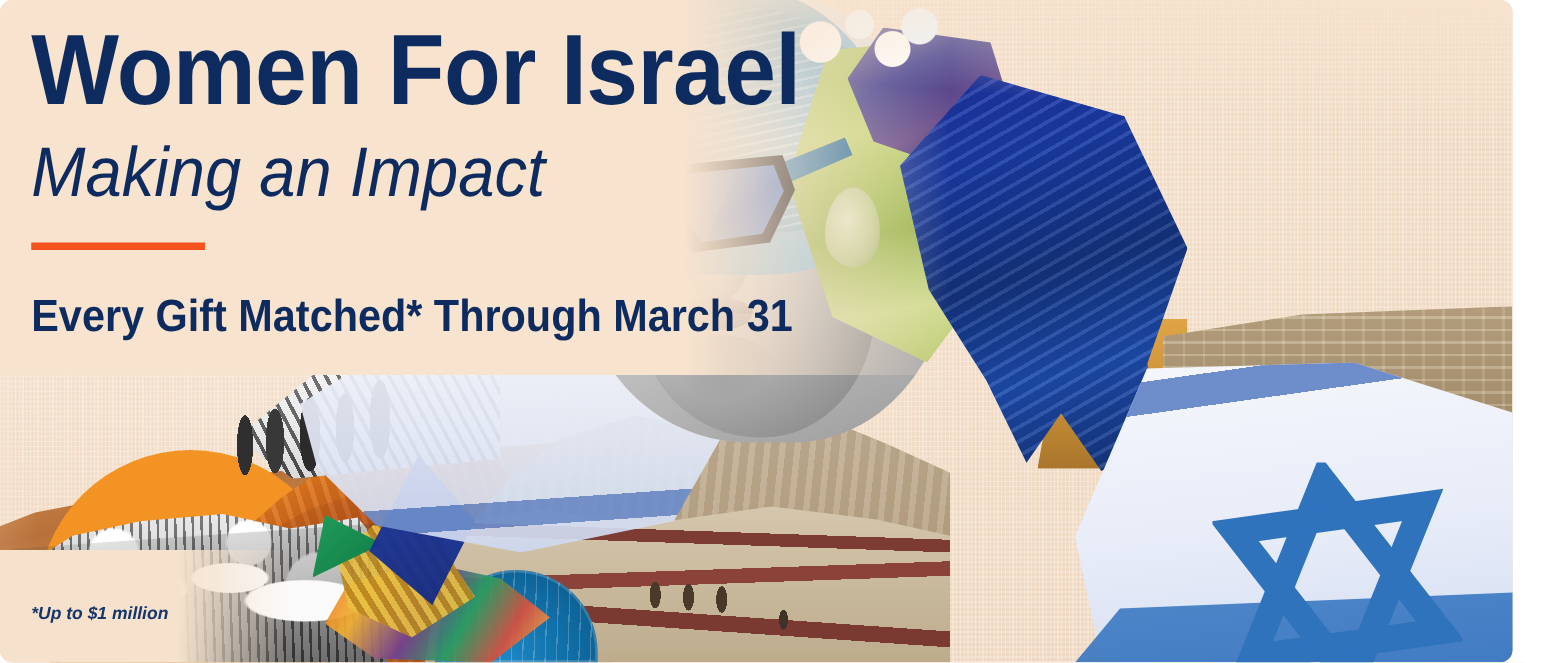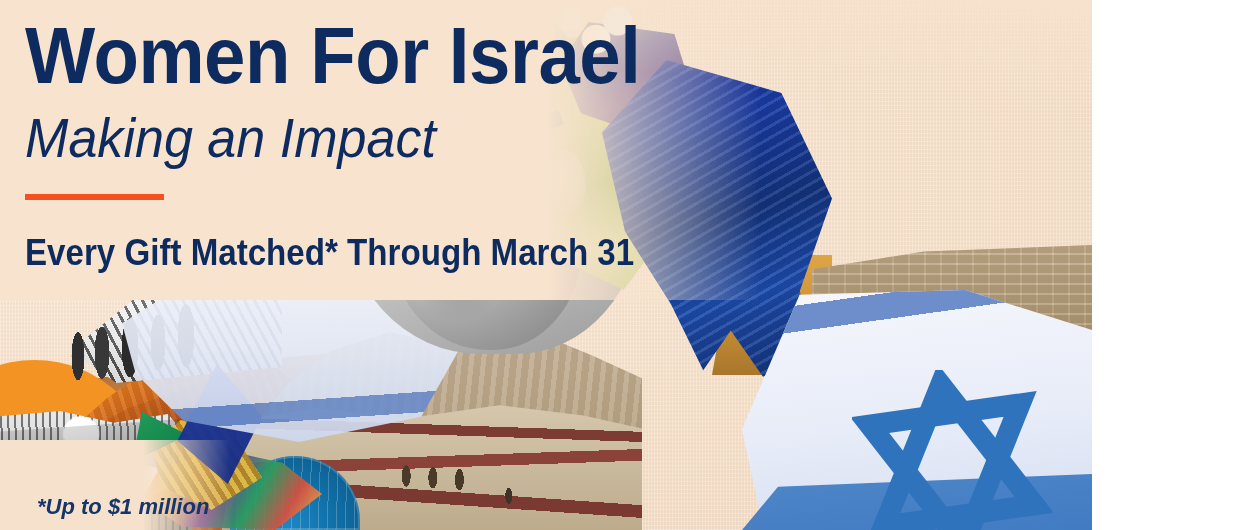--- a/index.html
+++ b/index.html
@@ -7,24 +7,25 @@
     margin: 0;
     padding: 0;
     background: #ffffff;
   }
   body {
     font-family: "Liberation Sans", sans-serif;
   }
 
   #banner {
     position: relative;
-    width: 1092px;
+    width: 1210px;
     height: 530px;
     overflow: hidden;
     background: #f7e3ce;
+    border-radius: 10px;
   }
 
   
   #paper-texture {
     position: absolute;
     inset: 0;
     background:
       repeating-linear-gradient(90deg, rgba(255,255,255,0.20) 0 1px, rgba(0,0,0,0.012) 1px 3px),
       repeating-linear-gradient(0deg, rgba(255,255,255,0.14) 0 1px, rgba(120,80,40,0.018) 1px 4px),
       radial-gradient(ellipse at 20% 35%, #faeada 0%, #f6e1cb 55%, #f2dbc4 100%);
@@ -89,22 +90,22 @@
     color: #0d2b5e;
     font-family: "Liberation Sans Narrow", "Liberation Sans", sans-serif;
     transform: scaleX(0.92);
     transform-origin: left top;
     white-space: nowrap;
   }
   #footnote {
     position: absolute;
     left: 0;
     top: 482px;
-    margin: 12px;
-    font-size: 22px;
+    margin: 0;
+    font-size: 14px;
     font-style: italic;
     font-weight: 700;
     color: #16356a;
     font-family: "Liberation Sans Narrow", "Liberation Sans", sans-serif;
     white-space: nowrap;
   }
 
   
   #collage {
     position: absolute;

